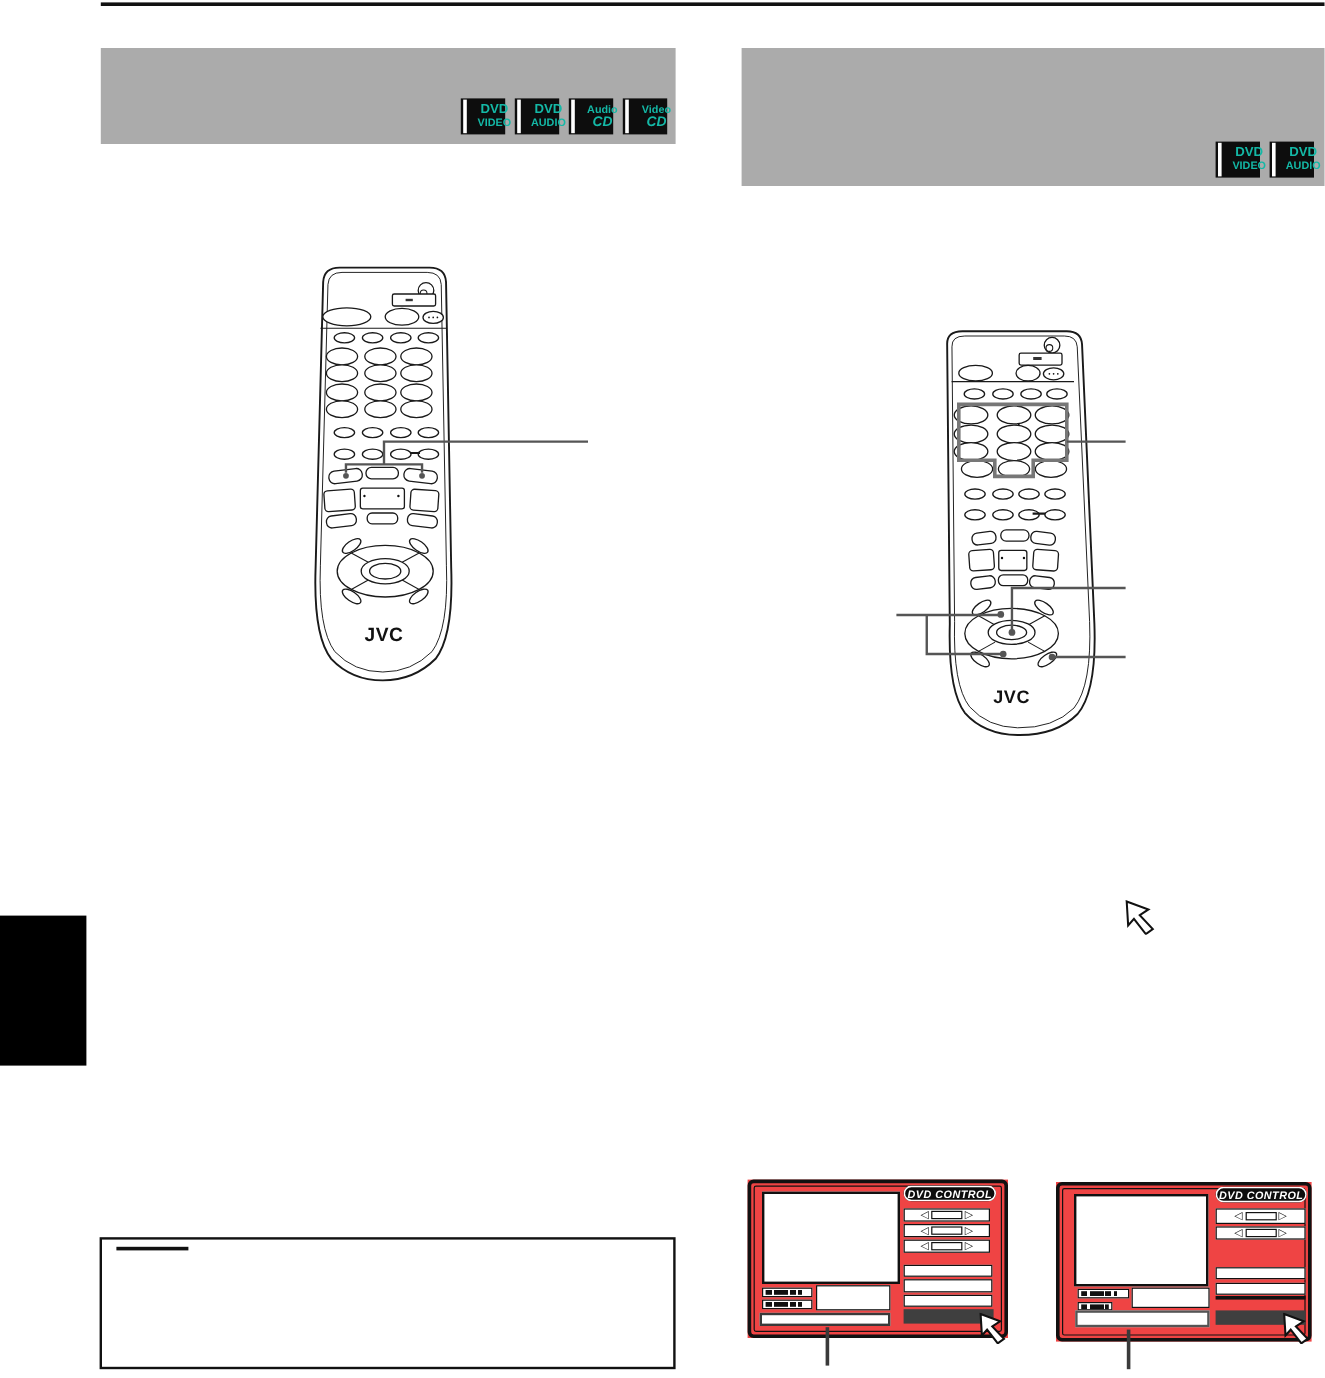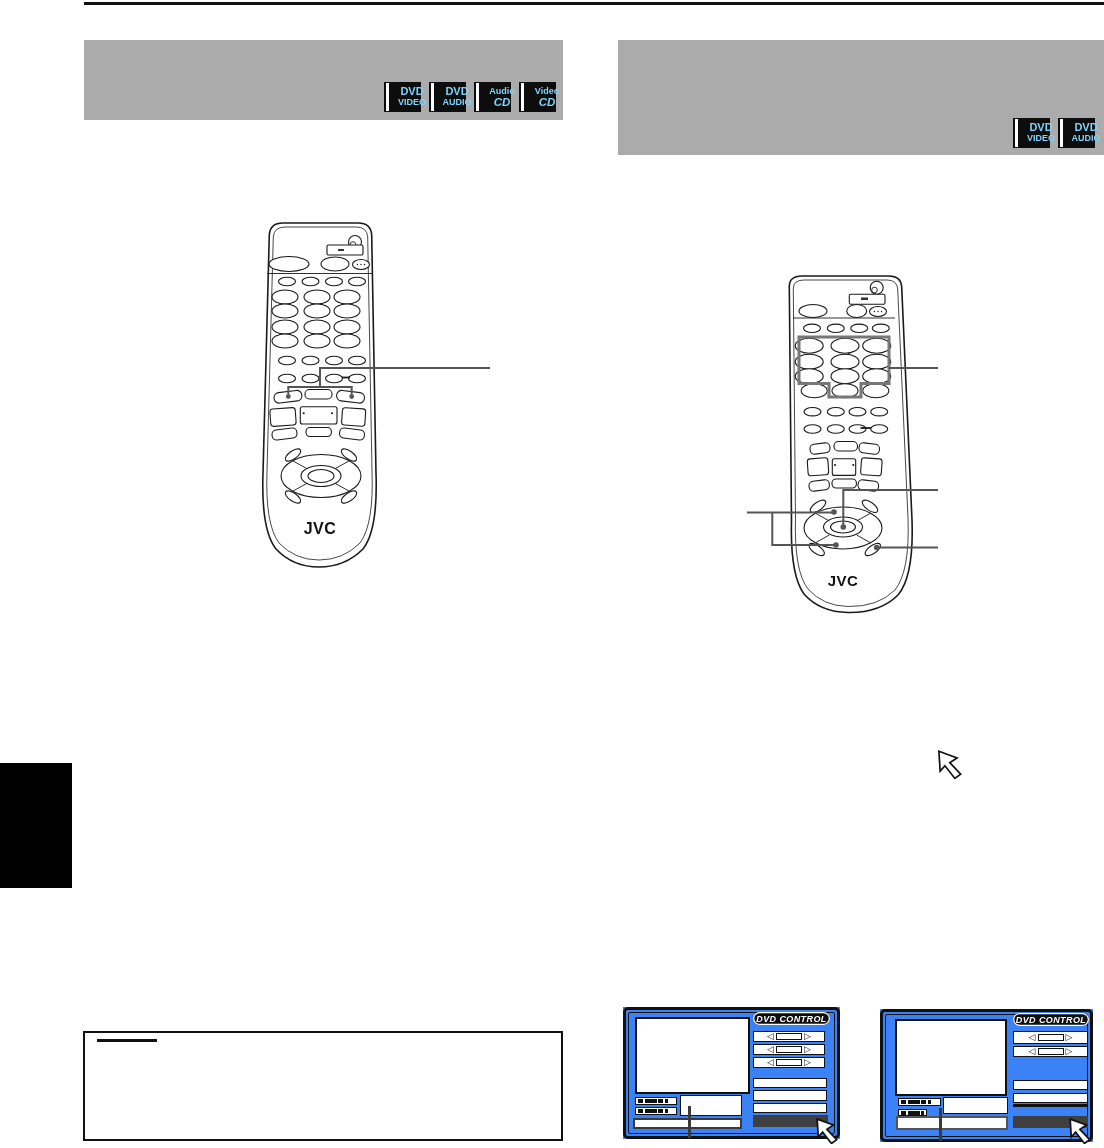--- a/index.html
+++ b/index.html
@@ -4,32 +4,32 @@
 <style>
   html,body{margin:0;padding:0;background:#fff;}
   .page{position:relative;width:1104px;height:1148px;background:#fff;overflow:hidden;
         font-family:"Liberation Sans",sans-serif;color:#111;}
   .abs{position:absolute;}
   .toprule{position:absolute;left:84px;top:2px;width:1020px;height:3px;background:#111;}
   .graybar{position:absolute;background:#ababab;}
   .badges{position:absolute;display:flex;gap:8px;}
   .badge{position:relative;width:37px;height:30px;background:#0d0d0d;box-sizing:border-box;
          display:flex;flex-direction:column;align-items:center;justify-content:center;
-         padding-left:19px;color:#7dd3fc;text-align:center;}
+         padding-left:19px;color:#14b8a6;text-align:center;}
   .badge::before{content:"";position:absolute;left:2px;top:1px;bottom:1px;width:3px;background:#fff;}
   .badge .l1,.badge .l2{display:block;line-height:11px;font-weight:bold;letter-spacing:0;}
   .badge-dvd .l1{font-size:11px;}
   .badge-dvd .l2{font-size:9px;}
   .badge-cd .l1{font-size:9px;}
   .badge-cd .l2{font-size:11.5px;font-style:italic;}
   .blacktab{position:absolute;left:0;top:763px;width:72px;height:125px;background:#000;}
   .notebox{position:absolute;left:83px;top:1031px;width:480px;height:110px;border:2px solid #111;box-sizing:border-box;}
   .note-underline{position:absolute;left:12px;top:6px;width:60px;height:2.5px;background:#111;}
   
-  .osd{position:absolute;background:#3b82f6;margin-top:24px;}
+  .osd{position:absolute;background:#ef4444;}
   .osd-frame{position:absolute;inset:0;border:3px solid #111;border-radius:5px;}
   .osd-innerline{position:absolute;inset:5px;border:1px solid #111;border-radius:2px;}
   .osd-preview{position:absolute;border:2px solid #111;background:#fff;box-sizing:border-box;}
   .osd-badge{position:absolute;background:#0d0d0d;border-radius:8px;color:#fff;font-weight:bold;
              font-style:italic;font-size:9px;letter-spacing:.4px;display:flex;align-items:center;
              justify-content:center;box-shadow:inset 0 0 0 1.3px #fff;box-sizing:border-box;white-space:nowrap;}
   .osd-row{position:absolute;border:1px solid #111;background:#fff;box-sizing:border-box;}
   .spin{display:flex;align-items:center;justify-content:center;gap:2px;font-size:9px;line-height:1;color:#111;}
   .spin-box{width:26px;height:7px;border:1px solid #111;background:#fff;box-sizing:border-box;}
   .osd-dark{position:absolute;background:#3f3f3f;}

